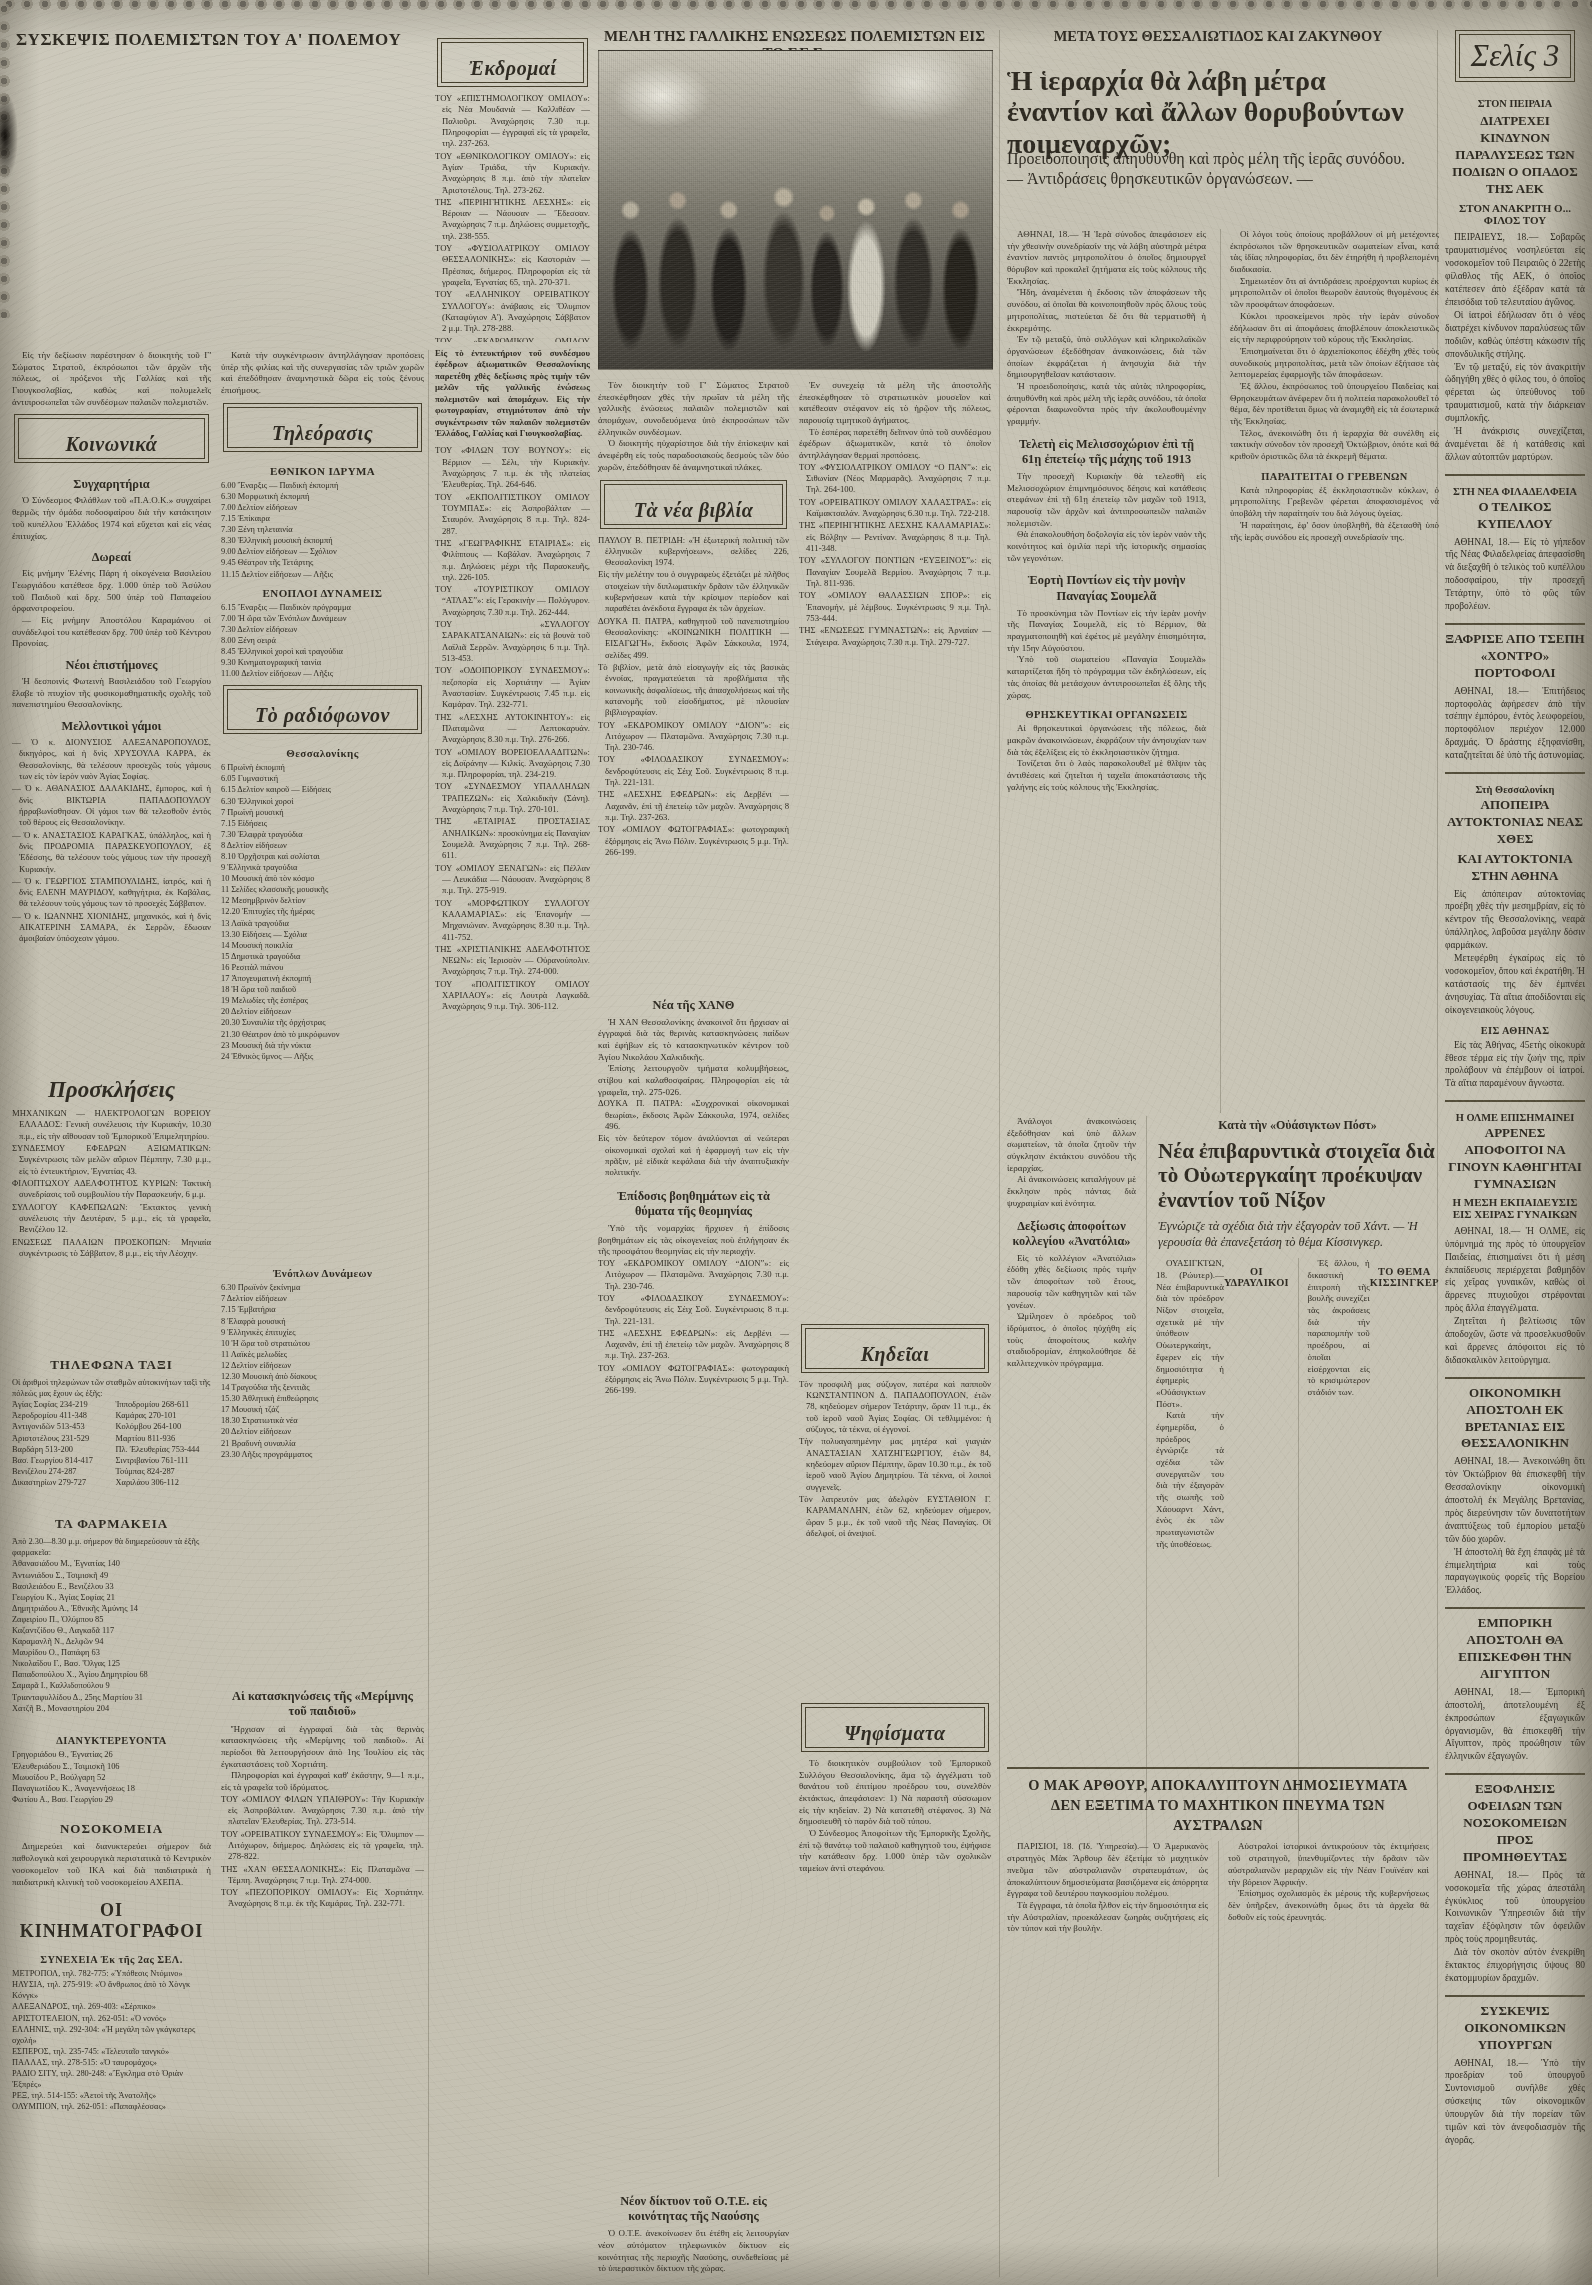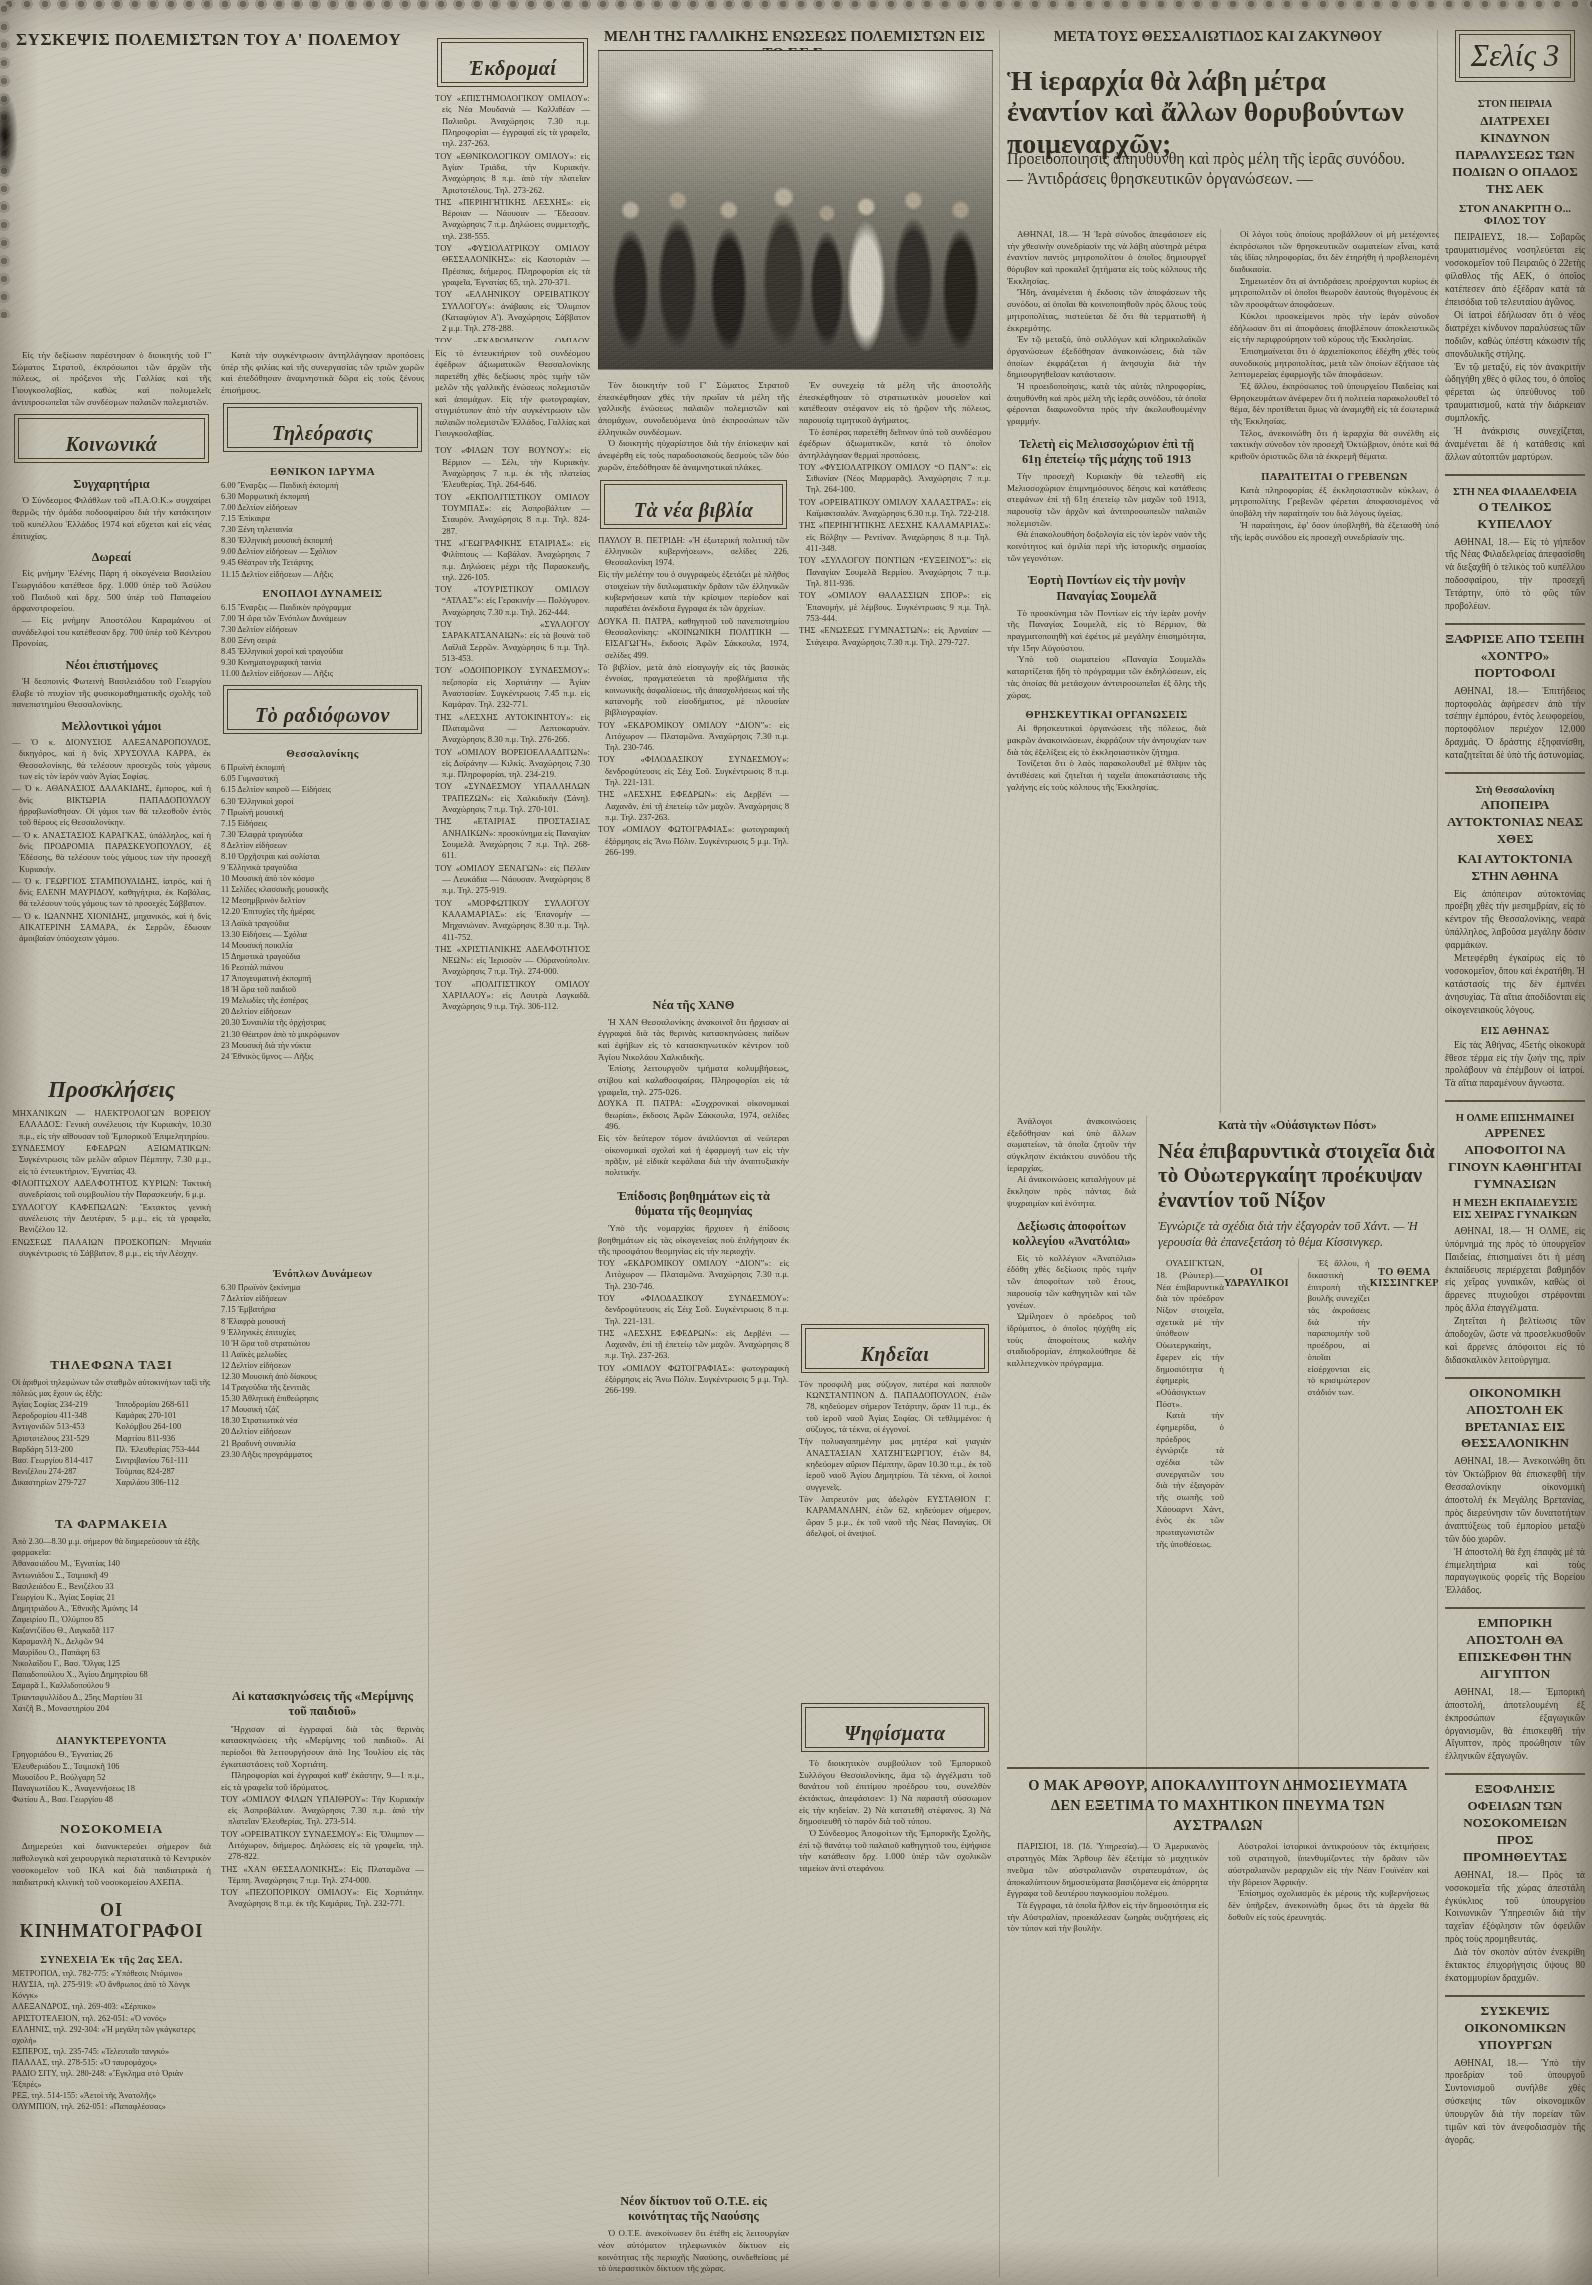--- a/index.html
+++ b/index.html
@@ -43,21 +43,21 @@
   .shi{font-weight:bold;text-align:center;font-size:12.4px;margin:8px 0 3px;}
   .mh{font-weight:bold;text-align:center;font-size:12.4px;line-height:1.22;margin:9px 3px 4px;}
   .ch{font-weight:bold;text-align:center;font-size:10.4px;letter-spacing:0.4px;margin:8px 0 3px;}
   .dh{font-weight:bold;font-style:italic;text-align:center;font-size:23px;margin:12px 0 5px;}
   .dh2{font-weight:bold;text-align:center;font-size:18px;letter-spacing:1px;margin:12px 0 4px;}
   .bh{font-weight:bold;text-align:center;font-size:13px;letter-spacing:1px;margin:10px 0 4px;}
   .cols2{columns:2;column-gap:8px;}
   .kick{position:absolute;font-weight:bold;}
   .main-hl{position:absolute;left:1007px;top:46px;width:422px;font-size:28px;line-height:1.13;font-weight:bold;}
   .main-sub{position:absolute;left:1007px;top:149px;width:418px;font-size:16px;line-height:1.28;}
-  .cap{font-size:8.8px;line-height:1.3;text-align:justify;font-weight:normal;margin:6px 0;flex:0 0 auto;}
+  .cap{font-size:8.8px;line-height:1.3;text-align:justify;font-weight:bold;margin:6px 0;flex:0 0 auto;}
   .photo{position:absolute;left:598px;top:50px;width:393px;height:318px;border:1px solid rgba(50,45,35,.5);
     background-color:#8f8b7d;
     background-image:
       radial-gradient(circle 10px at 8% 50%,#b7b09e 0 60%,transparent 100%),
       radial-gradient(circle 10px at 20% 47%,#ab9f8d 0 60%,transparent 100%),
       radial-gradient(circle 10px at 33% 50%,#b2a996 0 60%,transparent 100%),
       radial-gradient(circle 11px at 47% 46%,#b9b09c 0 60%,transparent 100%),
       radial-gradient(circle 9px at 58% 51%,#a89d8a 0 60%,transparent 100%),
       radial-gradient(circle 10px at 68% 49%,#c2baa6 0 60%,transparent 100%),
       radial-gradient(circle 10px at 80% 47%,#b1a794 0 60%,transparent 100%),
@@ -188,21 +188,21 @@
         <p class="ln">Σαμαρᾶ Ι., Καλλιδοπούλου 9</p>
         <p class="ln">Τριανταφυλλίδου Δ., 25ης Μαρτίου 31</p>
         <p class="ln">Χατζῆ Β., Μοναστηρίου 204</p>
       </div>
     <div class="ch">ΔΙΑΝΥΚΤΕΡΕΥΟΝΤΑ</div>
     <div class="fx" style="height:62px;">
         <p class="ln">Γρηγοριάδου Θ., Ἐγνατίας 26</p>
         <p class="ln">Ἐλευθεριάδου Σ., Τσιμισκῆ 106</p>
         <p class="ln">Μωυσίδου Ρ., Βούλγαρη 52</p>
         <p class="ln">Παναγιωτίδου Κ., Ἀναγεννήσεως 18</p>
-        <p class="ln">Φωτίου Α., Βασ. Γεωργίου 48</p>
+        <p class="ln">Φωτίου Α., Βασ. Γεωργίου 29</p>
       </div>
     <div class="bh">ΝΟΣΟΚΟΜΕΙΑ</div>
     <div>
         <p class="bp">Διημερεύει καὶ διανυκτερεύει σήμερον διὰ παθολογικὰ καὶ χειρουργικὰ περιστατικὰ τὸ Κεντρικὸν νοσοκομεῖον τοῦ ΙΚΑ καὶ διὰ παιδιατρικὰ ἡ παιδιατρικὴ κλινικὴ τοῦ νοσοκομείου ΑΧΕΠΑ.</p>
       </div>
     <div class="dh2">ΟΙ ΚΙΝΗΜΑΤΟΓΡΑΦΟΙ</div>
     <div class="ch">ΣΥΝΕΧΕΙΑ Ἐκ τῆς 2ας ΣΕΛ.</div>
     <div class="grow">
         <p class="ln">ΜΕΤΡΟΠΟΛ, τηλ. 782-775: «Ὑπόθεσις Ντόμινο»</p>
         <p class="ln">ΗΛΥΣΙΑ, τηλ. 275-919: «Ὁ ἄνθρωπος ἀπὸ τὸ Χὸνγκ Κόνγκ»</p>

